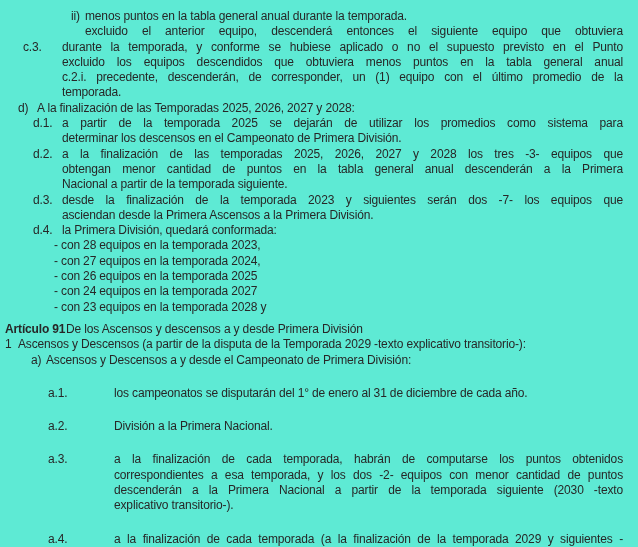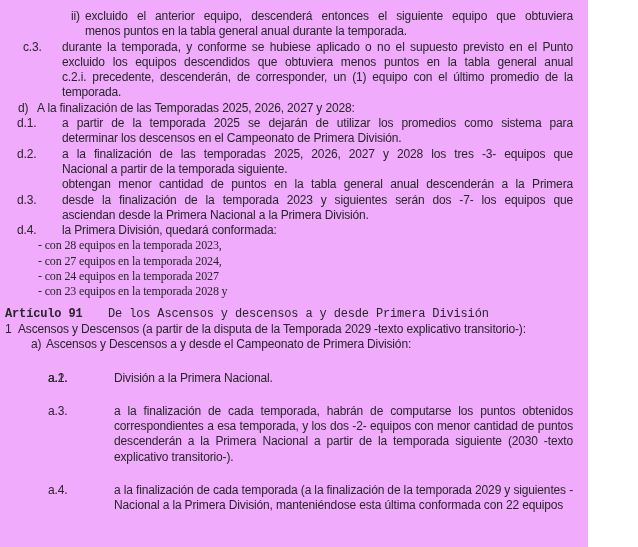--- a/index.html
+++ b/index.html
@@ -1,64 +1,64 @@
 <!DOCTYPE html>
 <html><head>
 <meta charset="utf-8">
 <style>
   html, body { margin: 0; padding: 0; }
   .page {
     position: relative;
-    width: 588px;
+    width: 638px;
     height: 547px;
-    background: #f0abfc;
+    background: #5eead4;
     color: #272727;
     font-family: "Liberation Sans", sans-serif;
     font-size: 12px;
     line-height: 15.3px;
     letter-spacing: -0.15px;
     padding-top: 9px;
     box-sizing: border-box;
     overflow: hidden;
   }
   .para { position: relative; }
   .lbl { position: absolute; top: 0; white-space: nowrap; }
 
   
   .p-ii  { padding-left: 85px; padding-right: 15px; }
   .p-c   { padding-left: 62px; padding-right: 15px; }
   .p-dh  { padding-left: 37px; }
-  .p-dash{ padding-left: 38px; font-family: Liberation Serif, serif; }
-  .p-head{ padding-left: 108px; margin-top: 7px; font-family: Liberation Mono, monospace; }
+  .p-dash{ padding-left: 54px; }
+  .p-head{ padding-left: 66px; margin-top: 7px; }
   .p-cl1 { padding-left: 18px; }
   .p-a   { padding-left: 46px; }
   .p-ax  { padding-left: 114px; padding-right: 15px; margin-top: 18px; }
 
   .lbl-ii  { left: 71px; }
   .lbl-c3  { left: 23px; }
   .lbl-d   { left: 18px; }
-  .lbl-dn  { left: 17px; }
+  .lbl-dn  { left: 33px; }
   .lbl-art { left: 5px; font-weight: bold; }
   .lbl-1   { left: 5px; }
   .lbl-a   { left: 31px; }
   .lbl-an  { left: 48px; }
 
   .line { min-height: 15.3px; }
   
   .jl { text-align: justify; text-align-last: justify; }
 </style>
 </head>
 <body>
 
 <div class="page">
 
   <div class="para p-ii">
     <span class="lbl lbl-ii">ii)</span>
+    <div class="line">menos puntos en la tabla general anual durante la temporada.</div>
     <div class="line jl">excluido el anterior equipo, descenderá entonces el siguiente equipo que obtuviera</div>
-    <div class="line">menos puntos en la tabla general anual durante la temporada.</div>
   </div>
 
   <div class="para p-c">
     <span class="lbl lbl-c3">c.3.</span>
     <div class="line jl">durante la temporada, y conforme se hubiese aplicado o no el supuesto previsto en el Punto</div>
     <div class="line jl">excluido los equipos descendidos que obtuviera menos puntos en la tabla general anual</div>
     <div class="line jl">c.2.i. precedente, descenderán, de corresponder, un (1) equipo con el último promedio de la</div>
     <div class="line">temporada.</div>
   </div>
 
@@ -69,38 +69,39 @@
 
   <div class="para p-c">
     <span class="lbl lbl-dn">d.1.</span>
     <div class="line jl">a partir de la temporada 2025 se dejarán de utilizar los promedios como sistema para</div>
     <div class="line">determinar los descensos en el Campeonato de Primera División.</div>
   </div>
 
   <div class="para p-c">
     <span class="lbl lbl-dn">d.2.</span>
     <div class="line jl">a la finalización de las temporadas 2025, 2026, 2027 y 2028 los tres -3- equipos que</div>
+    <div class="line jl">obtengan menor cantidad de puntos en la tabla general anual descenderán a la Primera</div>
     <div class="line">Nacional a partir de la temporada siguiente.</div>
-    <div class="line jl">obtengan menor cantidad de puntos en la tabla general anual descenderán a la Primera</div>
   </div>
 
   <div class="para p-c">
     <span class="lbl lbl-dn">d.3.</span>
     <div class="line jl">desde la finalización de la temporada 2023 y siguientes serán dos -7- los equipos que</div>
-    <div class="line">asciendan desde la Primera Nacional a la Primera División.</div>
+    <div class="line">asciendan desde la Primera Ascensos a la Primera División.</div>
   </div>
 
   <div class="para p-c">
     <span class="lbl lbl-dn">d.4.</span>
     <div class="line">la Primera División, quedará conformada:</div>
   </div>
 
   <div class="para p-dash">
     <div class="line">- con 28 equipos en la temporada 2023,</div>
     <div class="line">- con 27 equipos en la temporada 2024,</div>
+    <div class="line">- con 26 equipos en la temporada 2025</div>
     <div class="line">- con 24 equipos en la temporada 2027</div>
     <div class="line">- con 23 equipos en la temporada 2028 y</div>
   </div>
 
   <div class="para p-head">
     <span class="lbl lbl-art">Artículo 91</span>
     <div class="line">De los Ascensos y descensos a y desde Primera División</div>
   </div>
 
   <div class="para p-cl1">
@@ -108,20 +109,21 @@
     <div class="line">Ascensos y Descensos (a partir de la disputa de la Temporada 2029 -texto explicativo transitorio-):</div>
   </div>
 
   <div class="para p-a">
     <span class="lbl lbl-a">a)</span>
     <div class="line">Ascensos y Descensos a y desde el Campeonato de Primera División:</div>
   </div>
 
   <div class="para p-ax">
     <span class="lbl lbl-an">a.1.</span>
+    <div class="line">los campeonatos se disputarán del 1° de enero al 31 de diciembre de cada año.</div>
   </div>
 
   <div class="para p-ax">
     <span class="lbl lbl-an">a.2.</span>
     <div class="line">División a la Primera Nacional.</div>
   </div>
 
   <div class="para p-ax">
     <span class="lbl lbl-an">a.3.</span>
     <div class="line jl">a la finalización de cada temporada, habrán de computarse los puntos obtenidos</div>

